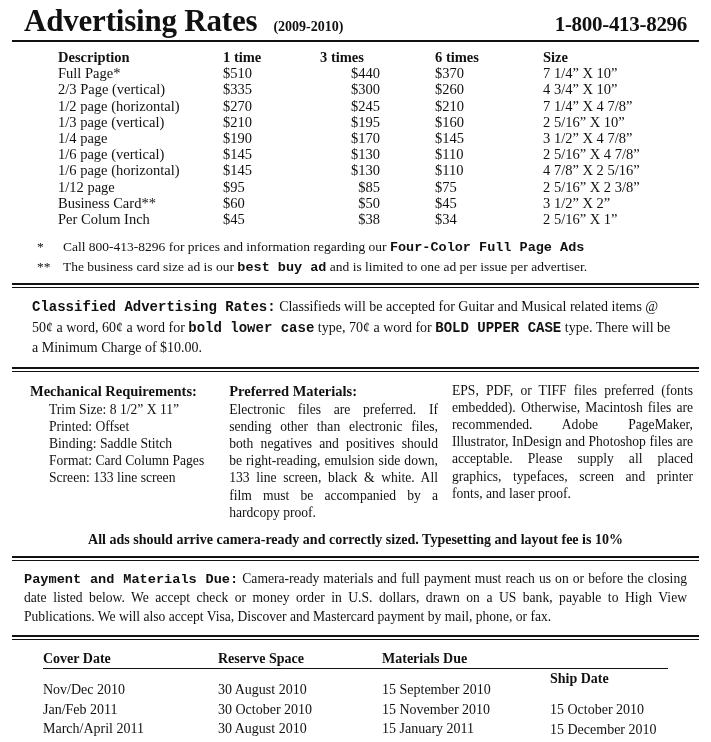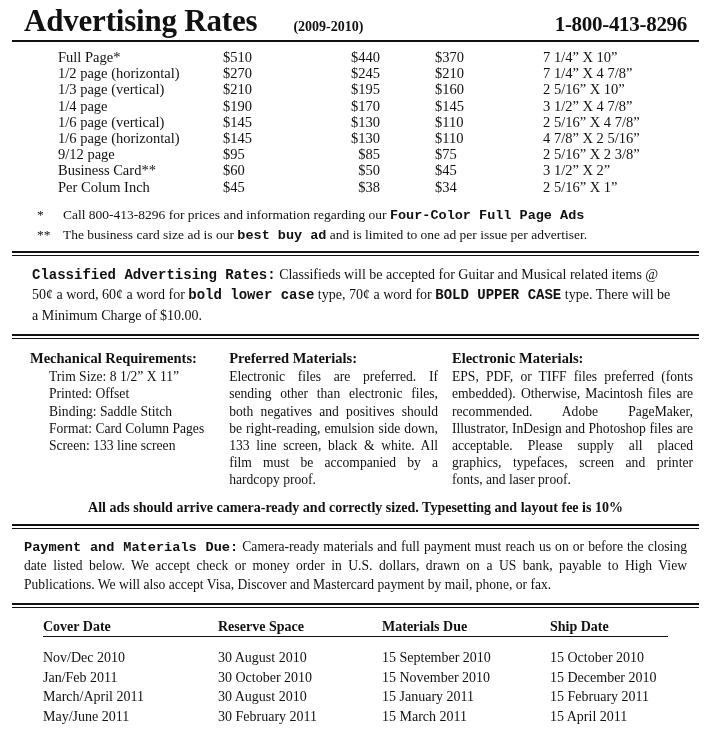--- a/index.html
+++ b/index.html
@@ -24,21 +24,20 @@
     padding: 0 10px;
   }
 
   
   .masthead {
     display: flex;
     align-items: baseline;
     padding: 4px 12px 0 14px;
     height: 40px;
     box-sizing: border-box;
-    gap: 20px;
   }
   .masthead-title {
     font-size: 31px;
     font-weight: bold;
     letter-spacing: -0.2px;
     line-height: 34px;
     white-space: nowrap;
   }
   .masthead-years {
     font-size: 14px;
@@ -182,45 +181,59 @@
   .sched-row {
     position: relative;
     height: 19.5px;
     font-size: 14px;
     line-height: 19.5px;
     white-space: nowrap;
   }
   .s-c1 { position: absolute; left: 33px; }
   .s-c2 { position: absolute; left: 208px; }
   .s-c3 { position: absolute; left: 372px; }
-  .s-c4 { position: absolute; left: 540px; }
+  .s-c4 { position: absolute; left: 540px; margin-top: 20px; }
   .sched-body { padding-top: 11px; }
 </style>
 </head>
 <body>
 
 <div class="page">
 
   <div class="masthead">
     <div class="masthead-title">Advertising Rates</div>
     <div class="masthead-years">(2009-2010)</div>
     <div class="masthead-phone">1-800-413-8296</div>
   </div>
   <div class="rule-single"></div>
 
   <div class="rates">
+    <div class="rate-row head">
+      <span class="c-desc">Description</span>
+      <span class="c-one">1 time</span>
+      <span class="c-three">3 times</span>
+      <span class="c-six">6 times</span>
+      <span class="c-size">Size</span>
+    </div>
 
     <div class="rate-row">
       <span class="c-desc">Full Page*</span>
       <span class="c-one">$510</span>
       <span class="c-three rt">$440</span>
       <span class="c-six">$370</span>
       <span class="c-size">7 1/4” X 10”</span>
     </div>
     <div class="rate-row">
+      <span class="c-desc">2/3 Page (vertical)</span>
+      <span class="c-one">$335</span>
+      <span class="c-three rt">$300</span>
+      <span class="c-six">$260</span>
+      <span class="c-size">4 3/4” X 10”</span>
+    </div>
+    <div class="rate-row">
       <span class="c-desc">1/2 page (horizontal)</span>
       <span class="c-one">$270</span>
       <span class="c-three rt">$245</span>
       <span class="c-six">$210</span>
       <span class="c-size">7 1/4” X 4 7/8”</span>
     </div>
     <div class="rate-row">
       <span class="c-desc">1/3 page (vertical)</span>
       <span class="c-one">$210</span>
       <span class="c-three rt">$195</span>
@@ -242,21 +255,21 @@
       <span class="c-size">2 5/16” X 4 7/8”</span>
     </div>
     <div class="rate-row">
       <span class="c-desc">1/6 page (horizontal)</span>
       <span class="c-one">$145</span>
       <span class="c-three rt">$130</span>
       <span class="c-six">$110</span>
       <span class="c-size">4 7/8” X 2 5/16”</span>
     </div>
     <div class="rate-row">
-      <span class="c-desc">9/12 page</span>
+      <span class="c-desc">1/12 page</span>
       <span class="c-one">$95</span>
       <span class="c-three rt">$85</span>
       <span class="c-six">$75</span>
       <span class="c-size">2 5/16” X 2 3/8”</span>
     </div>
     <div class="rate-row">
       <span class="c-desc">Business Card**</span>
       <span class="c-one">$60</span>
       <span class="c-three rt">$50</span>
       <span class="c-six">$45</span>
@@ -302,21 +315,20 @@
         <div class="mech-line">Screen:  133 line screen</div>
       </div>
     </div>
 
     <div class="col col-2">
       <div class="col-title">Preferred Materials:</div>
       <div class="col-body">Electronic files are preferred.  If sending other than electronic files, both negatives and positives should be right-reading, emulsion side down, 133 line screen, black &amp; white.  All film must be accompanied by a hardcopy proof.</div>
     </div>
 
     <div class="col col-3">
-      <div class="col-title">Electronic Materials:</div>
       <div class="col-body">EPS, PDF, or TIFF files preferred (fonts embedded).  Otherwise, Macintosh files are recommended.  Adobe PageMaker, Illustrator, InDesign and Photoshop files are acceptable.  Please supply all placed graphics, typefaces, screen and printer fonts, and laser proof.</div>
     </div>
 
   </div>
 
   <div class="camera-ready">All ads should arrive camera-ready and correctly sized.  Typesetting and layout fee is 10%</div>
 
   <div class="rule-double"></div>
 
   <div class="payment">

